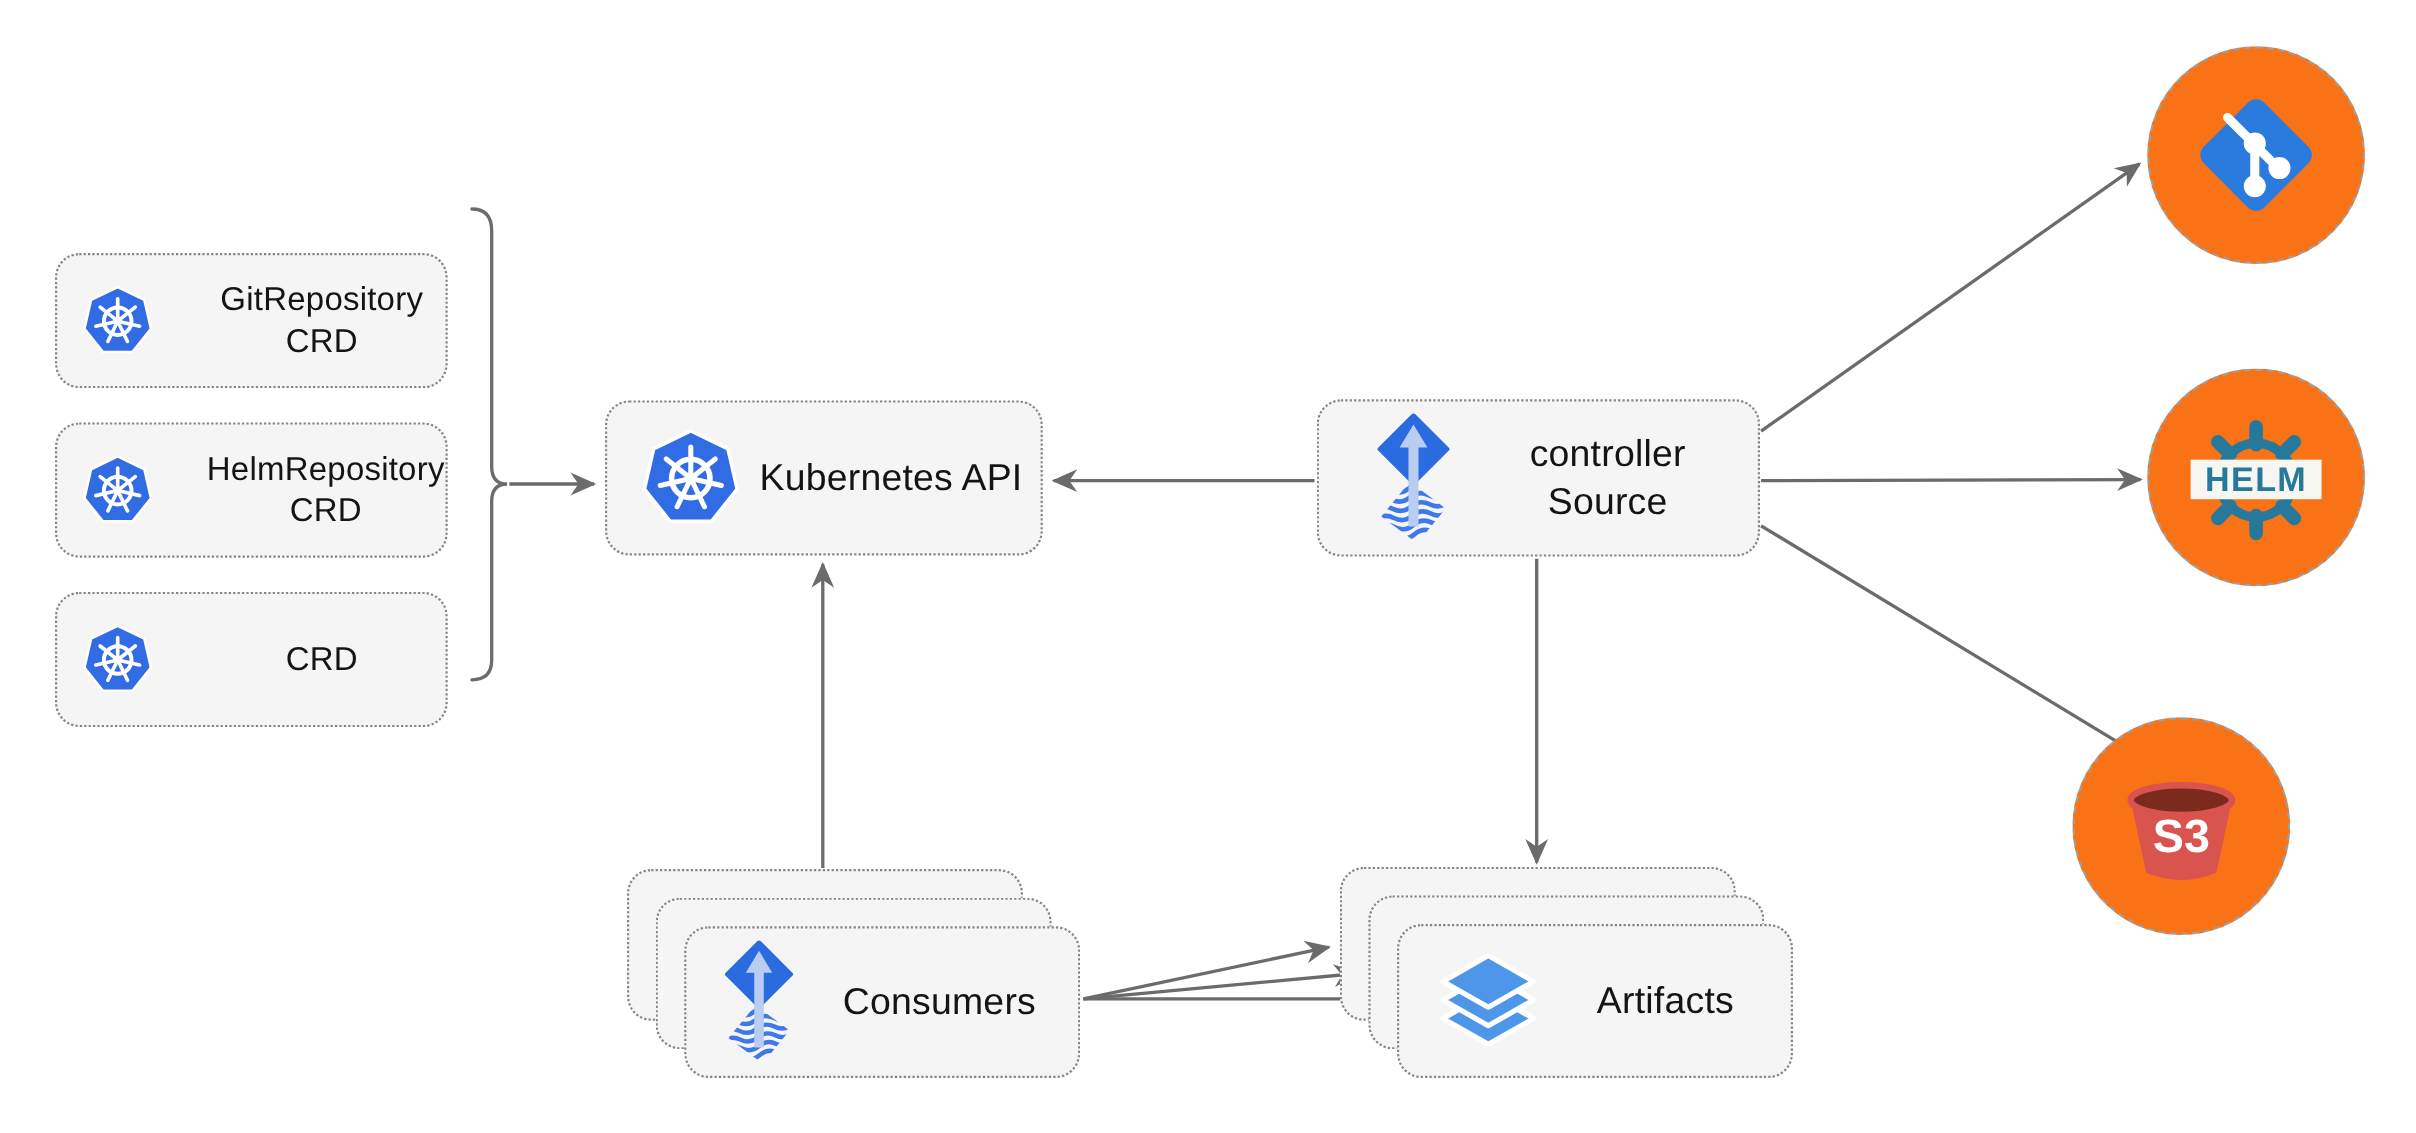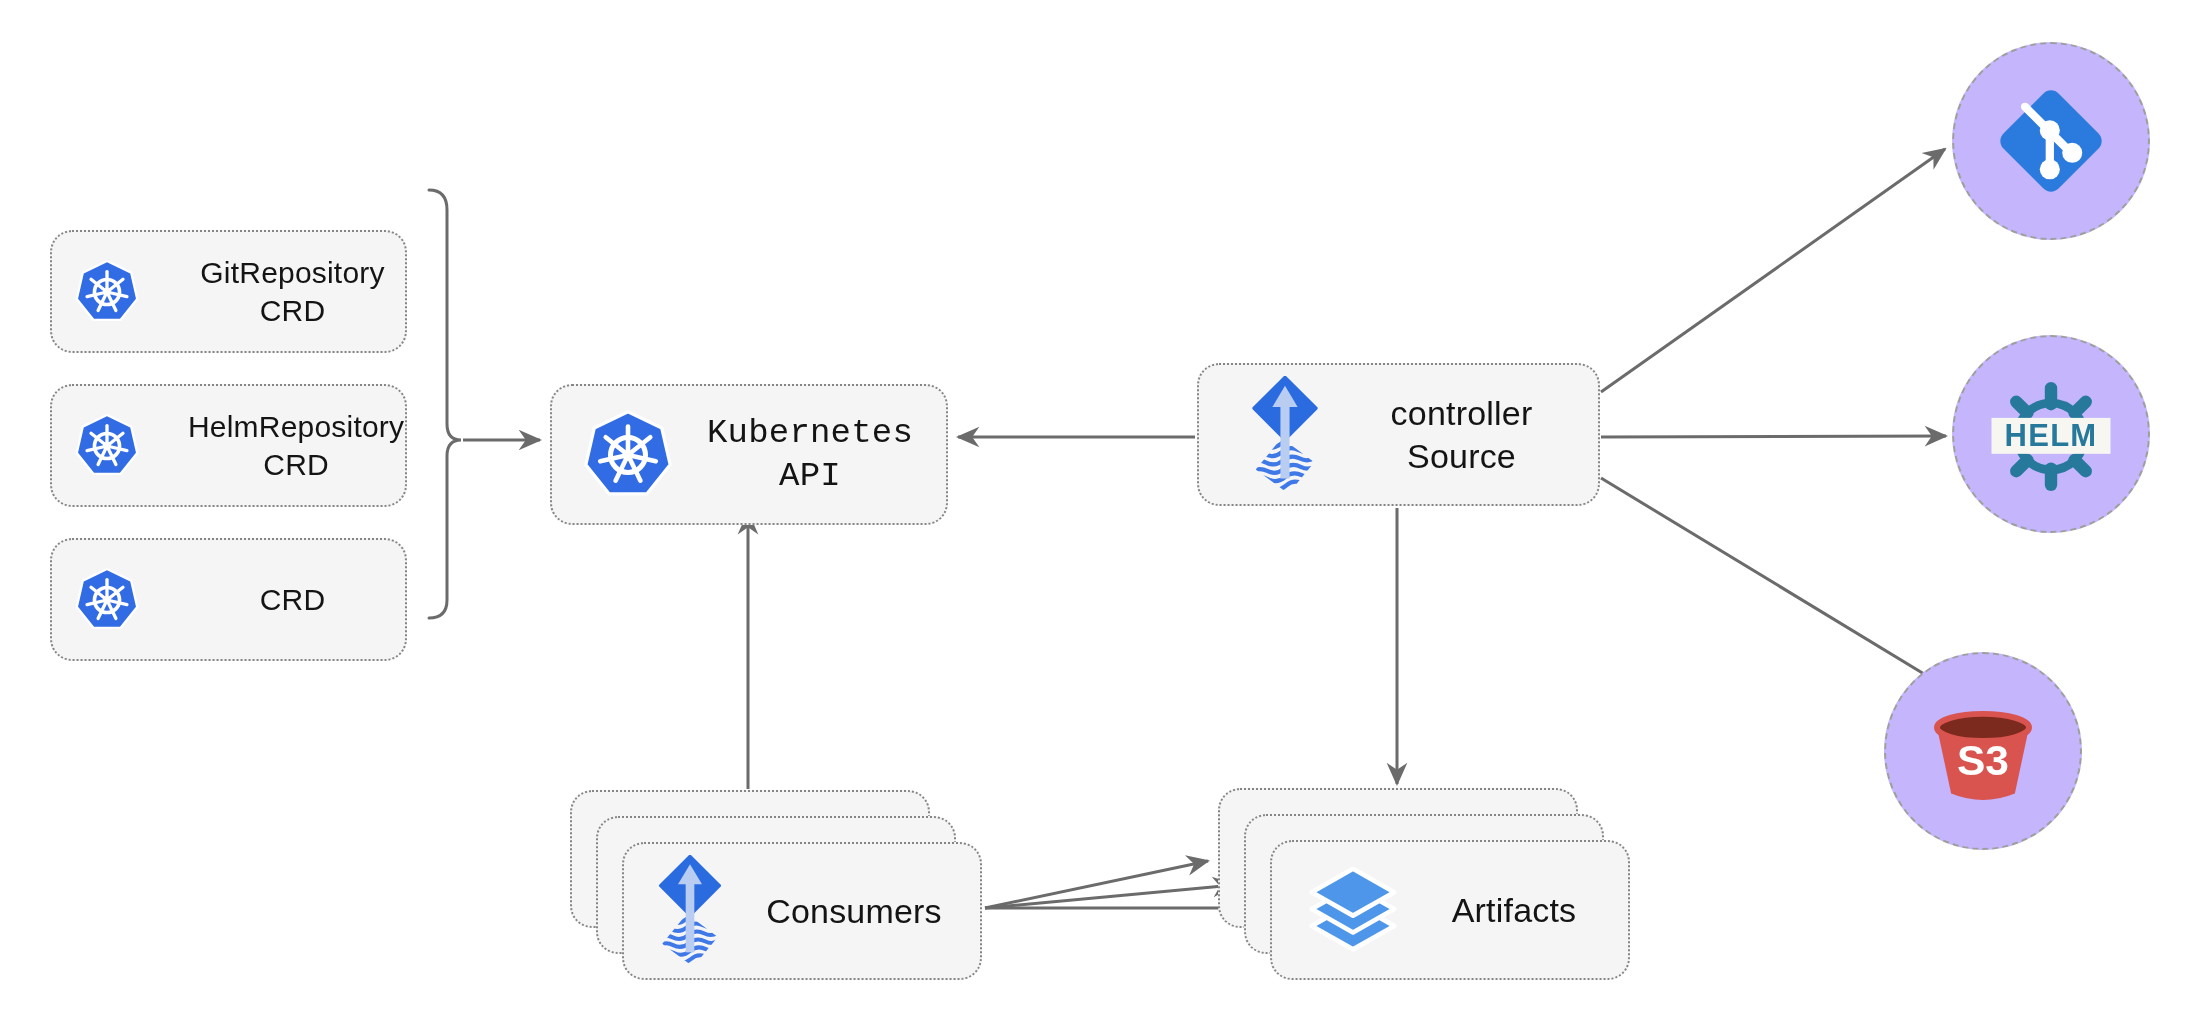--- a/index.html
+++ b/index.html
@@ -18,21 +18,21 @@
     border:2.5px dotted #858585; border-radius:22px; box-sizing:border-box;
   }
   .node .nicon { flex:0 0 auto; display:flex; align-items:center; justify-content:center; }
   .node .nlabel { flex:1 1 auto; text-align:center; line-height:1.26; letter-spacing:0.2px; }
   .crd { width:357px; height:123px;gap:48px; }
   .crd .nicon { margin-left:22px; }
   .crd .nlabel { font-size:30px; padding-right:8px; }
   .biglabel { font-size:34px; }
   .circlenode {
     position:absolute; width:198px; height:198px; border-radius:50%;
-    background:#c4b5fd; border:2.5px dashed #9e9e9e;
+    background:#f97316; border:2.5px dashed #9e9e9e;
     display:flex; align-items:center; justify-content:center; box-sizing:border-box; z-index:2;
   }
 </style>
 </head>
 <body>
 
 <div class="canvas">
 
   <svg class="connectors" width="2196" height="1030" viewBox="0 0 2196 1030">
     <defs>
@@ -148,21 +148,21 @@
     <span class="nicon">
       <svg width="66" height="66" viewBox="0 0 100 100">
           <use href="#k8s-logo"></use>
         </svg>
     </span>
     <span class="nlabel">
       <div>CRD</div>
     </span>
   </div>
 
-  <div class="node" style="left:550px; top:384px; width:398px; height:141px;font-family:Liberation Mono, monospace;">
+  <div class="node" style="left:550px; top:364px; width:398px; height:141px;">
     <span class="nicon" style="margin-left:30px;">
       <svg width="92" height="92" viewBox="0 0 100 100">
           <use href="#k8s-logo"></use>
         </svg>
     </span>
     <span class="nlabel biglabel">Kubernetes API</span>
   </div>
 
   <div class="node" style="left:1197px; top:363px; width:403px; height:143px;">
     <span class="nicon" style="margin-left:46px;">

